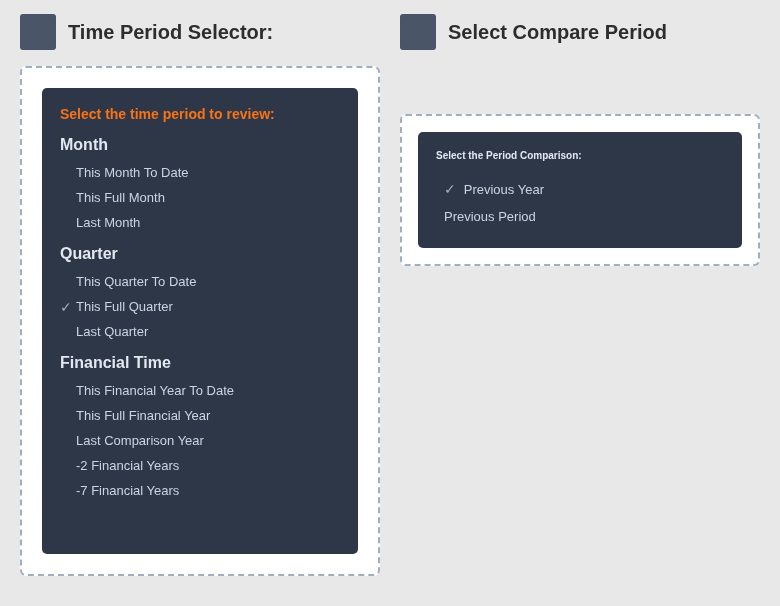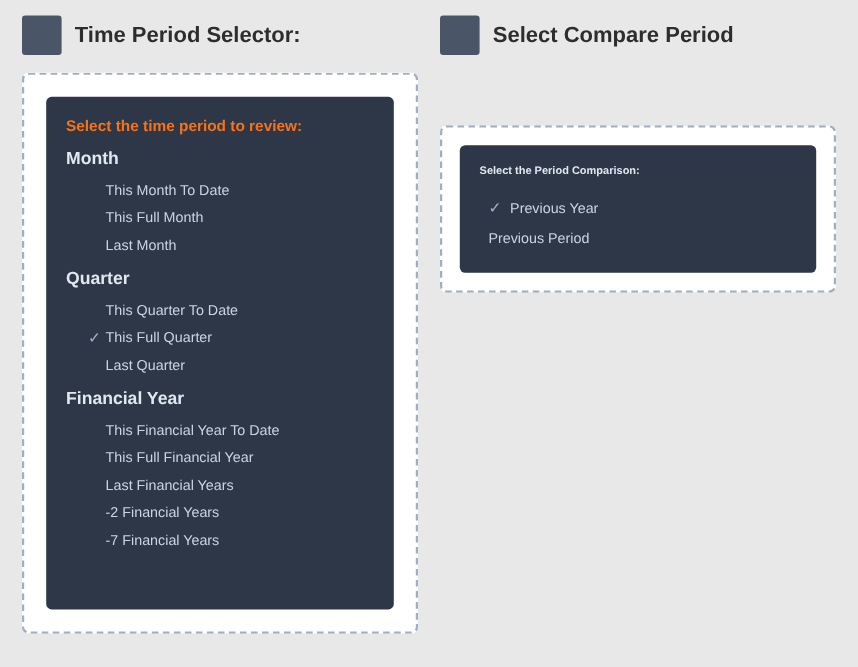--- a/index.html
+++ b/index.html
@@ -81,21 +81,20 @@
 
     .menu-item {
       display: flex;
       align-items: center;
       padding: 5px 16px;
       color: #cbd5e0;
       font-size: 13px;
       cursor: pointer;
       border-radius: 3px;
       position: relative;
-      margin-left: 20px;
     }
 
     .menu-item .checkmark {
       position: absolute;
       left: 0;
       color: #a0aec0;
       font-size: 14px;
     }
 
     
@@ -173,29 +172,29 @@
           <span>This Quarter To Date</span>
         </div>
         <div class="menu-item">
           <span class="checkmark">✓</span>
           <span>This Full Quarter</span>
         </div>
         <div class="menu-item">
           <span>Last Quarter</span>
         </div>
 
-        <div class="group-title">Financial Year</div>
+        <div class="group-title">Financial Time</div>
         <div class="menu-item">
           <span>This Financial Year To Date</span>
         </div>
         <div class="menu-item">
           <span>This Full Financial Year</span>
         </div>
         <div class="menu-item">
-          <span>Last Financial Years</span>
+          <span>Last Comparison Year</span>
         </div>
         <div class="menu-item">
           <span>-2 Financial Years</span>
         </div>
         <div class="menu-item">
           <span>-7 Financial Years</span>
         </div>
       </div>
     </div>
   </div>

